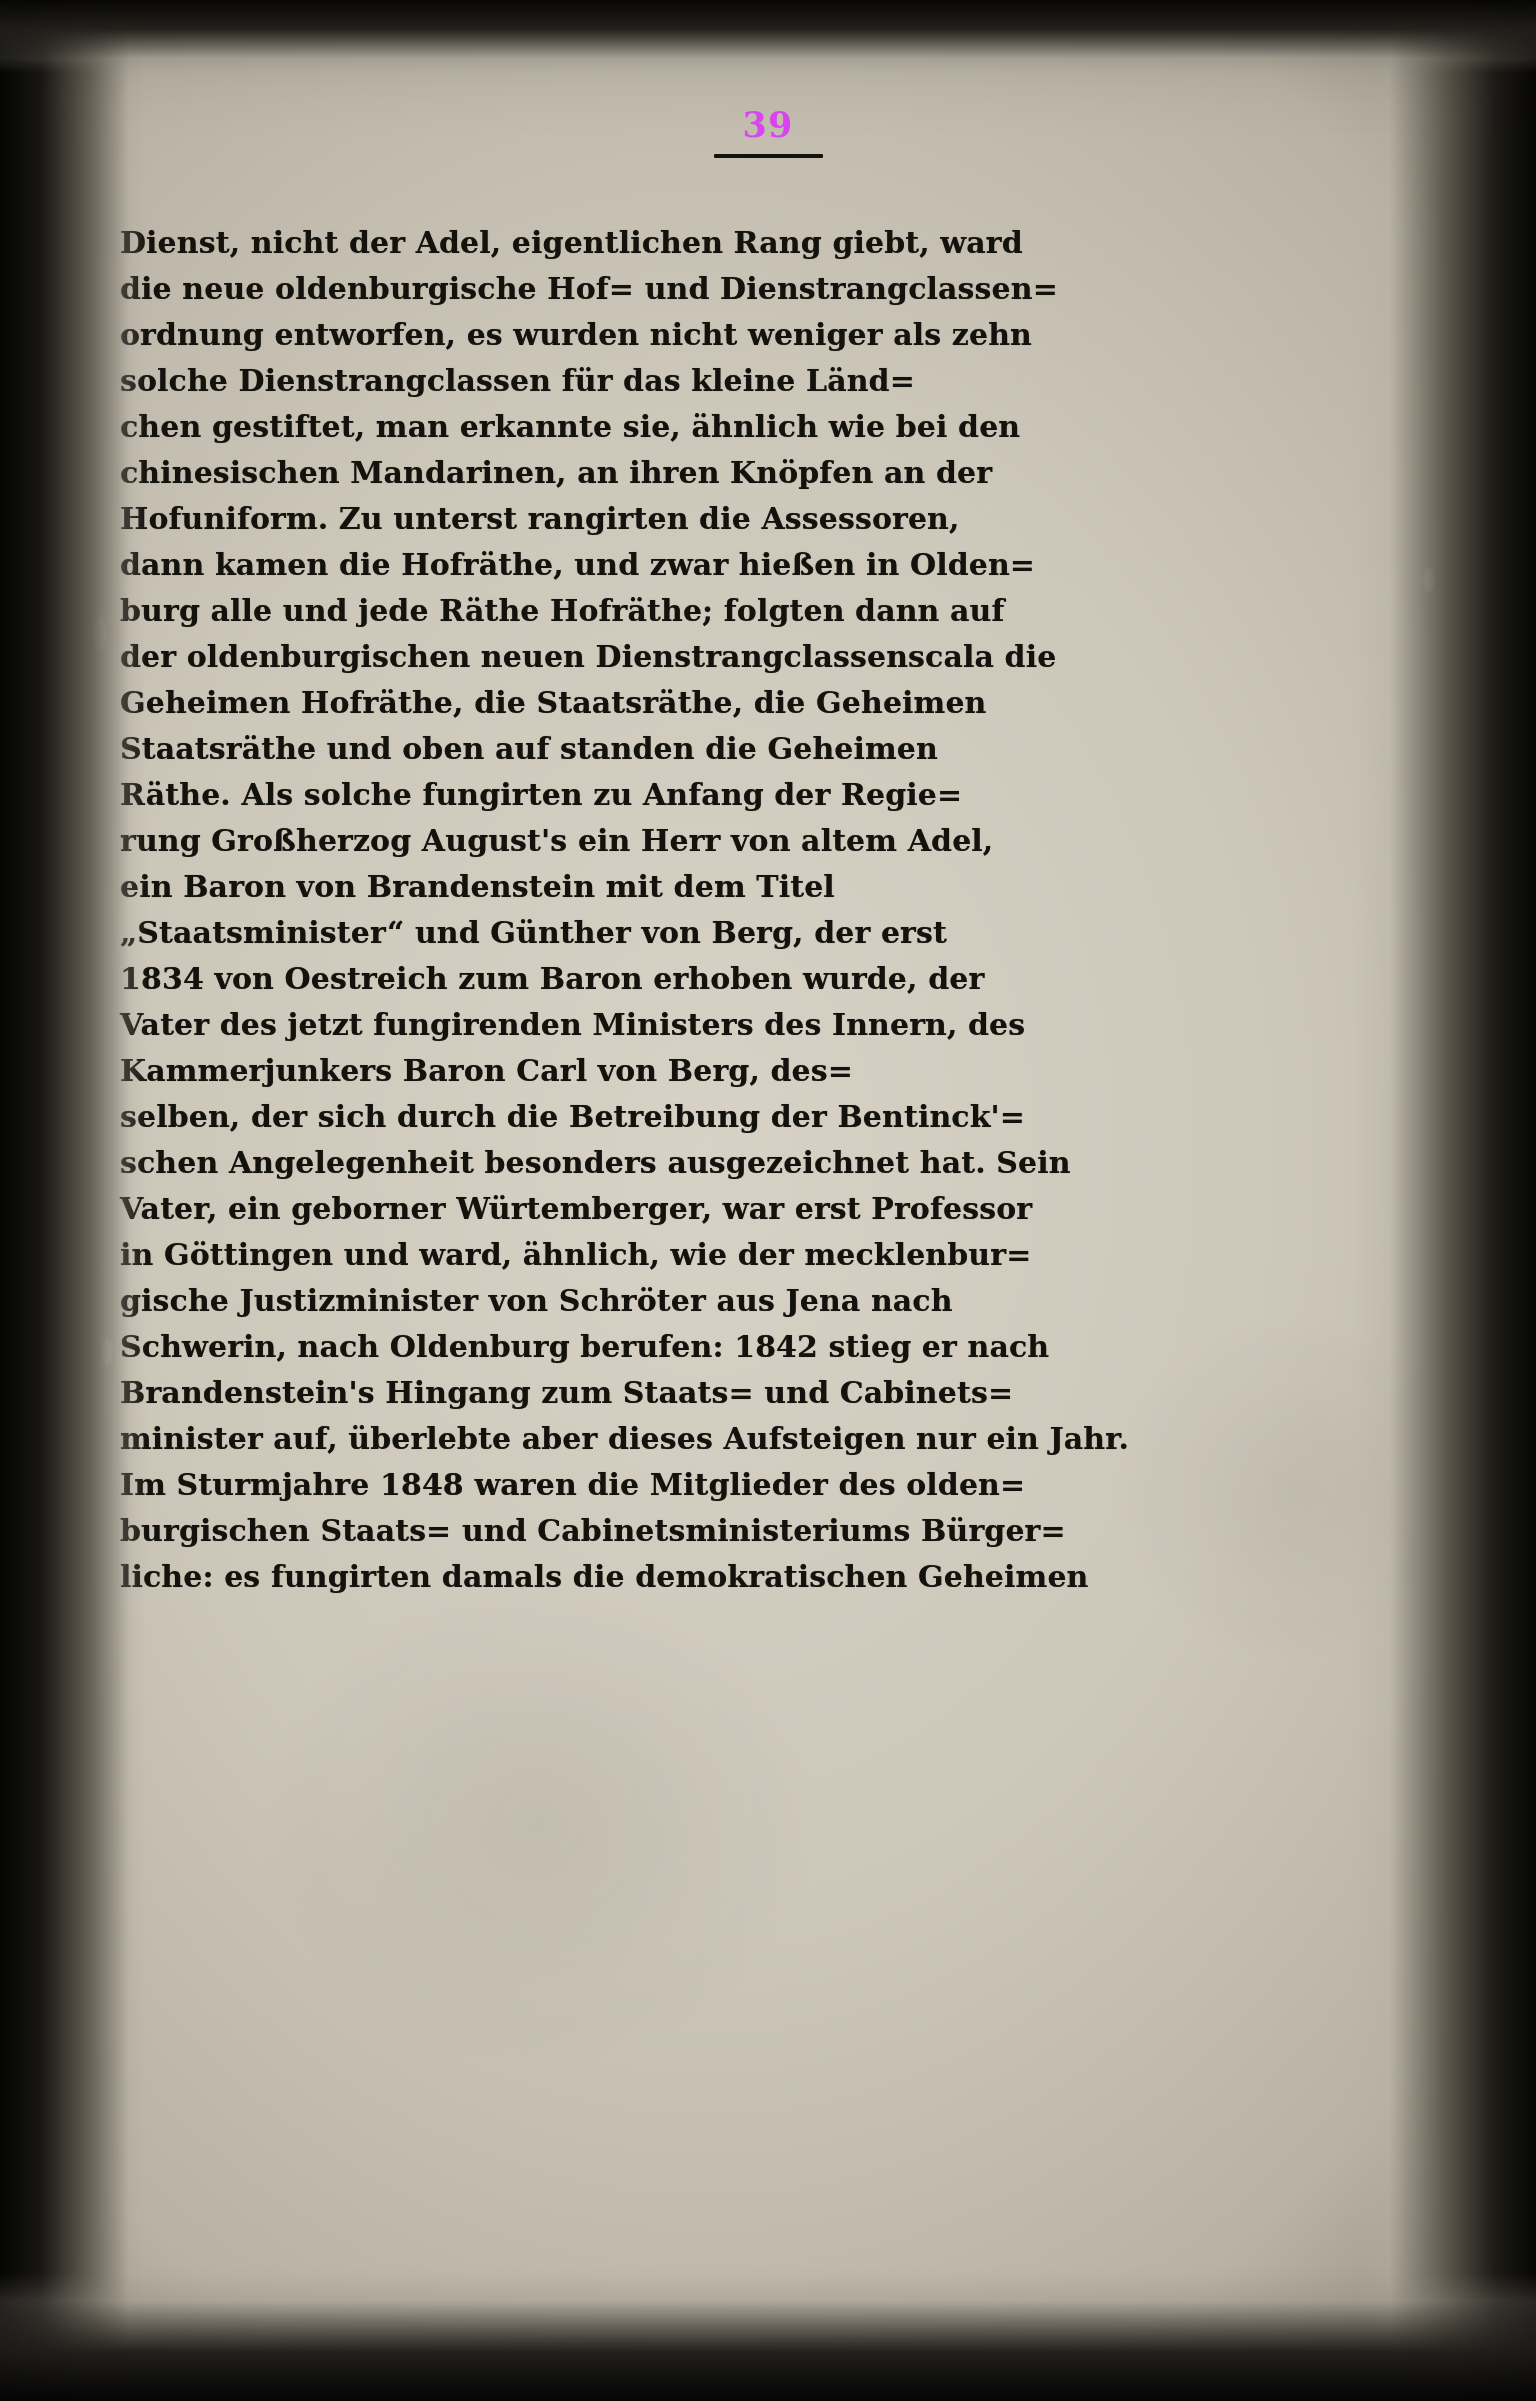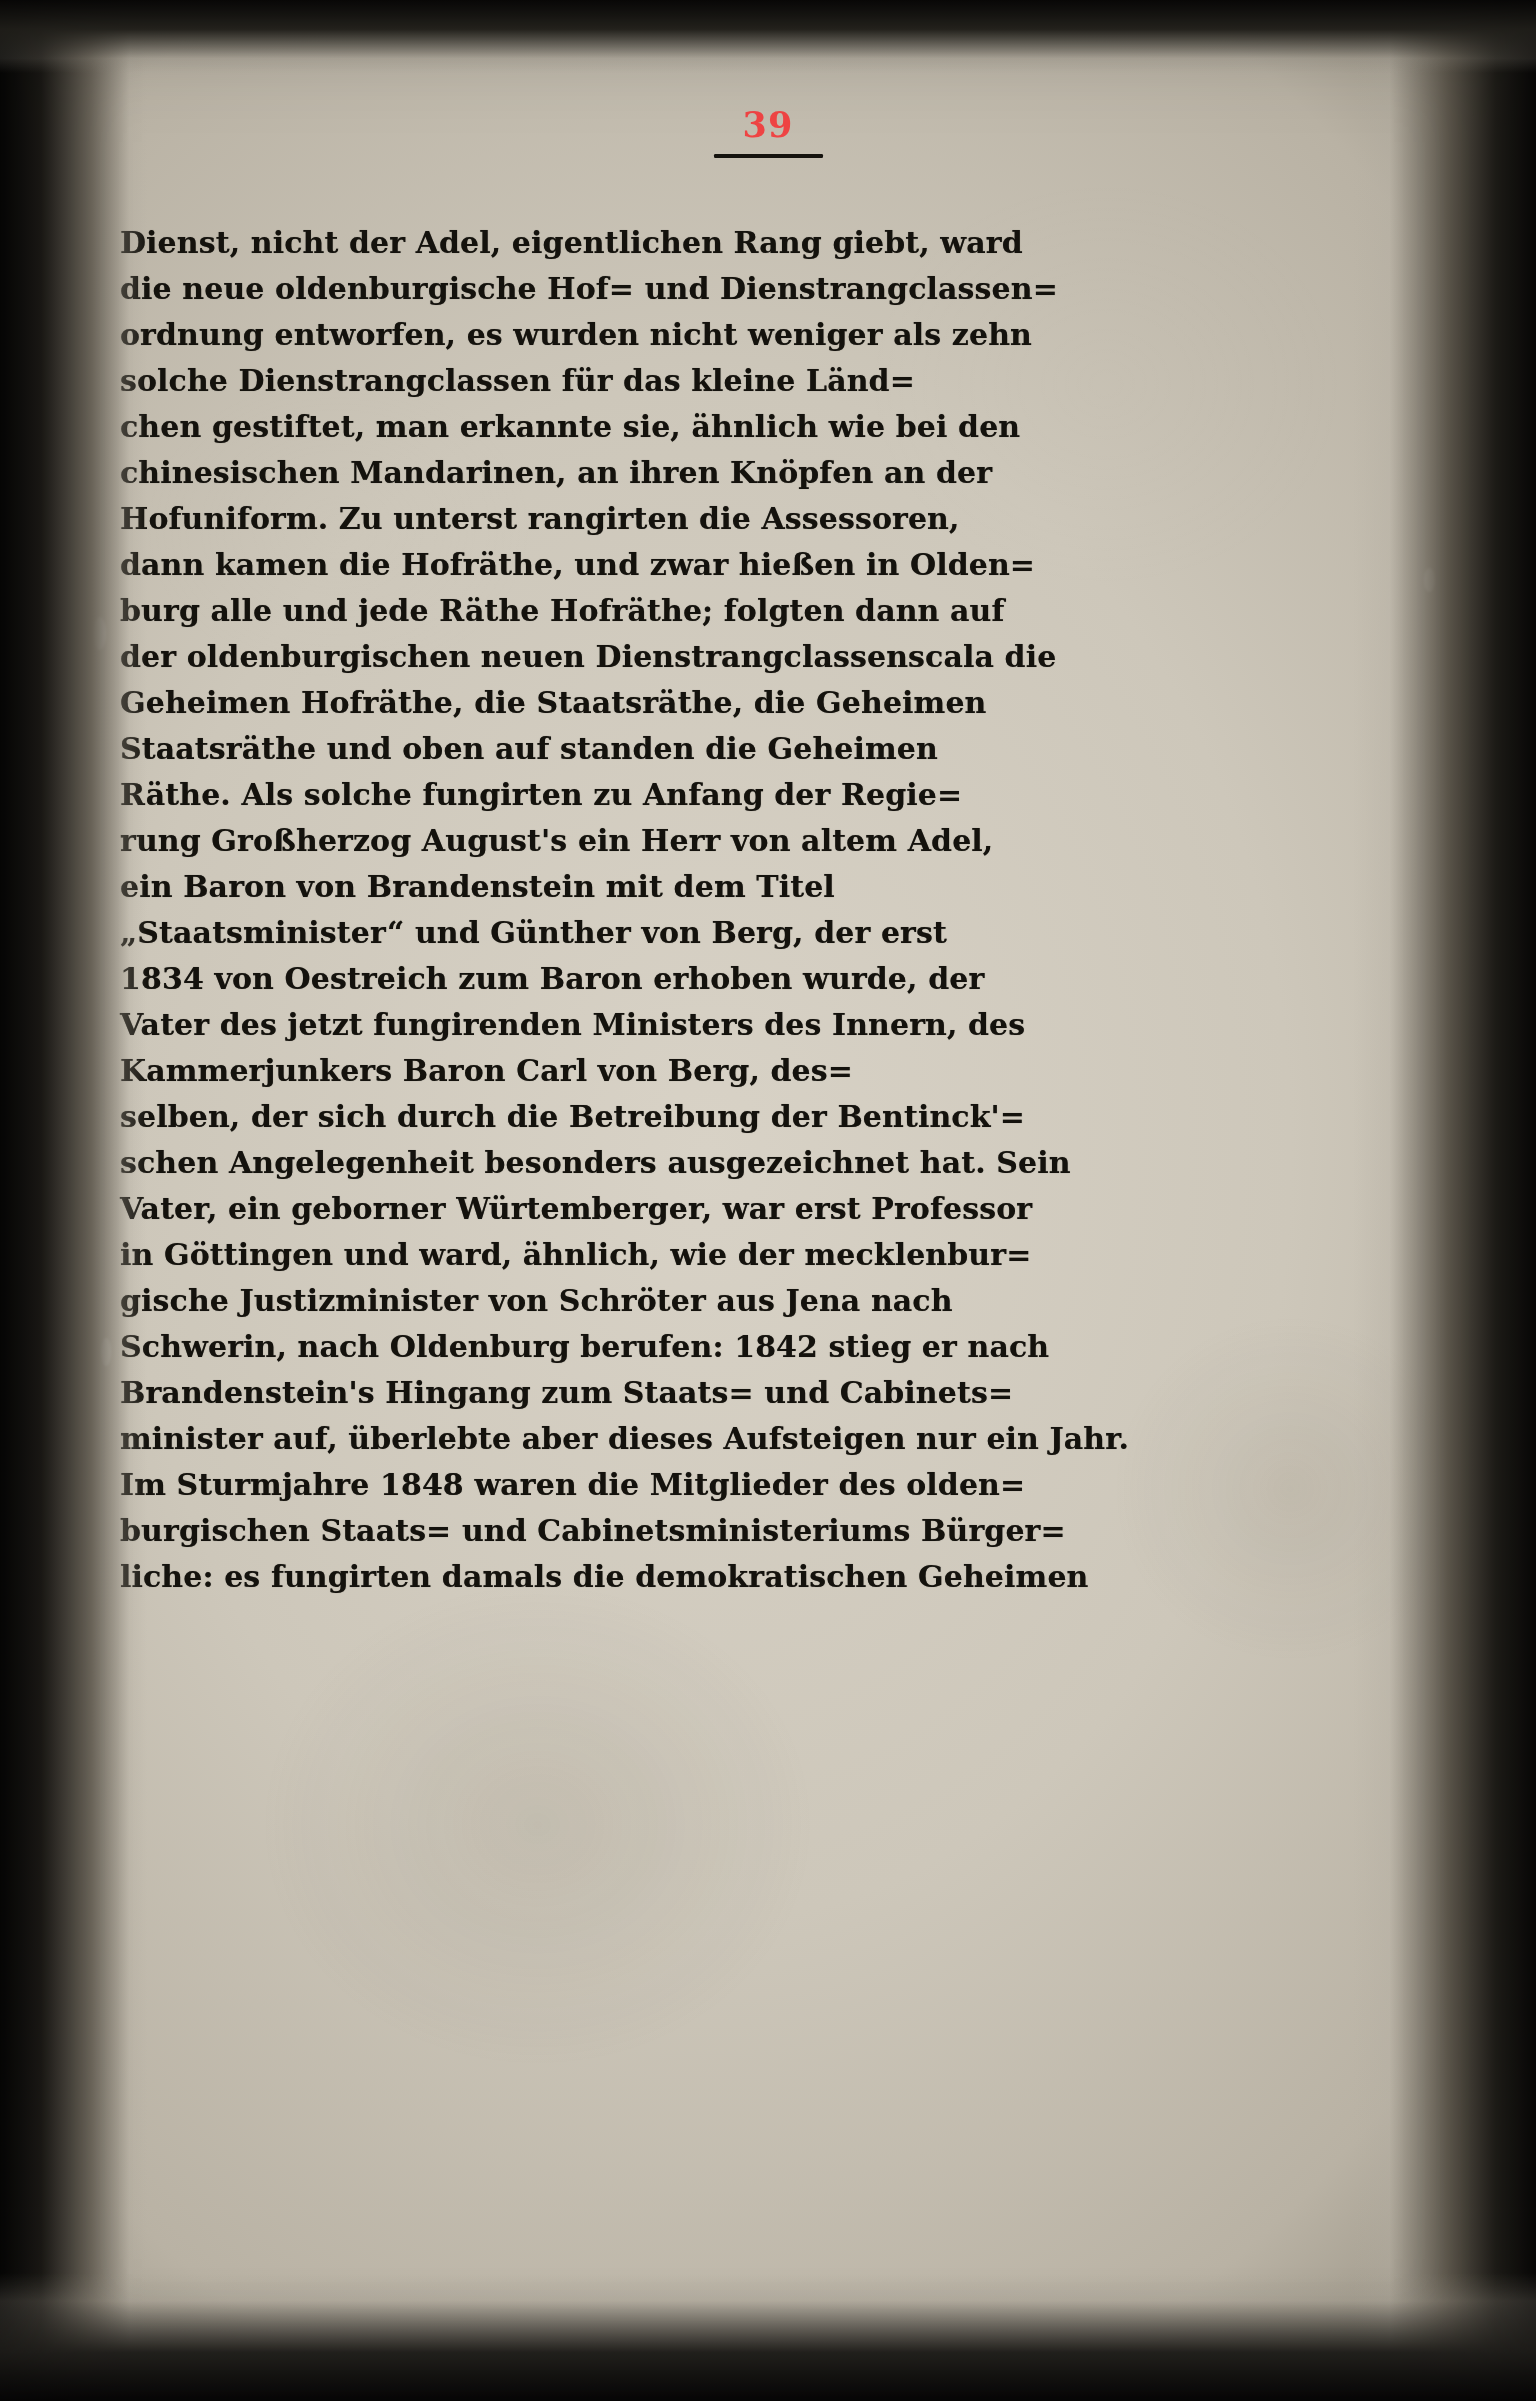--- a/index.html
+++ b/index.html
@@ -72,21 +72,21 @@
   .folio {
     position: absolute;
     left: 0; right: 0;
     top: 104px;
     text-align: center;
   }
   .folio .num {
     font-family: "DejaVu Serif", serif;
     font-weight: 700;
     font-size: 35px;
-    color: #ef4444;
+    color: #d946ef;
     letter-spacing: 1.2px;
   }
   .folio .rule {
     width: 109px;
     height: 4.3px;
     background: #15130e;
     margin: 8.6px auto 0;
     border-radius: 1.2px;
   }
 

